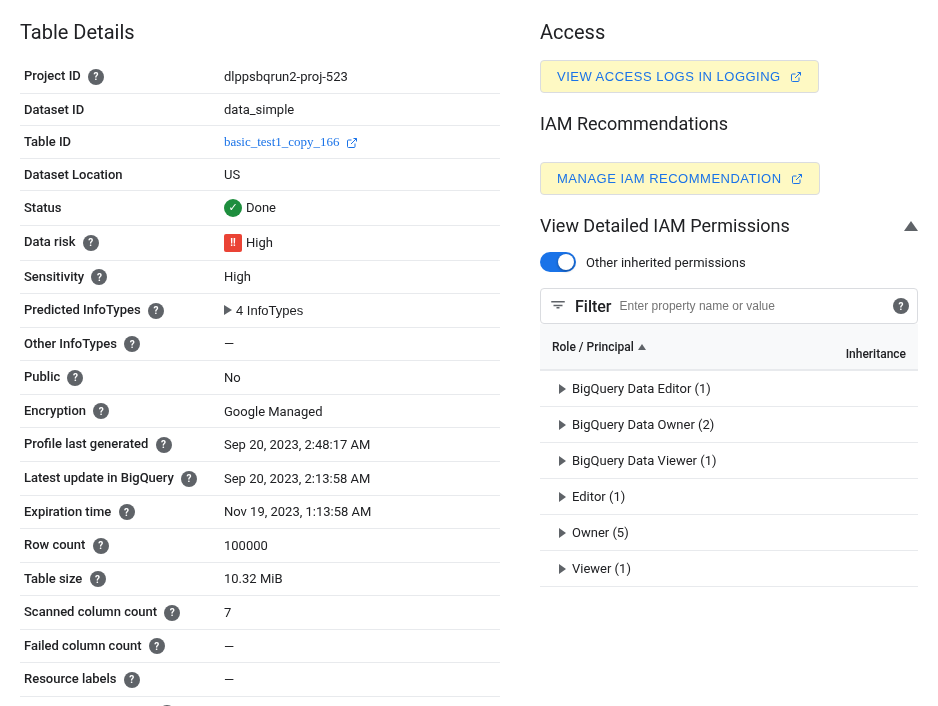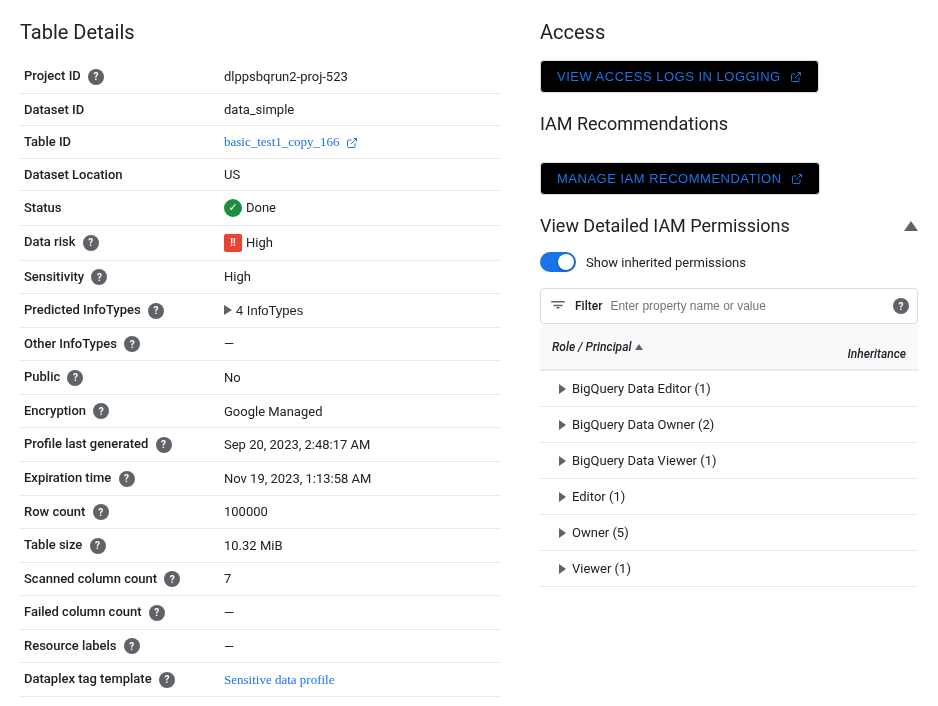--- a/index.html
+++ b/index.html
@@ -133,21 +133,21 @@
       color: #202124;
       margin-bottom: 28px;
     }
     .outline-btn {
       display: inline-flex;
       align-items: center;
       gap: 6px;
       padding: 8px 16px;
       border: 1px solid #dadce0;
       border-radius: 4px;
-      background: #000000;
+      background: #fef9c3;
       color: #1a73e8;
       font-size: 13px;
       font-weight: 500;
       cursor: pointer;
       letter-spacing: 0.5px;
       text-transform: uppercase;
     }
     .section-divider {
       margin: 20px 0;
     }
@@ -227,21 +227,20 @@
       border-left: 4px solid transparent;
       border-right: 4px solid transparent;
       border-bottom: 6px solid #5f6368;
     }
     .th-row {
       display: flex;
       align-items: center;
       background: #f8f9fa;
       border-bottom: 2px solid #e8eaed;
       padding: 8px 0;
-      font-style: italic;
     }
     .th-principal {
       display: flex;
       align-items: center;
       gap: 4px;
       flex: 1;
       padding: 0 12px;
       font-size: 12px;
       font-weight: 500;
       color: #202124;
@@ -334,20 +333,24 @@
             <td>Public <span class="help-icon">?</span></td>
             <td>No</td>
           </tr>
           <tr>
             <td>Encryption <span class="help-icon">?</span></td>
             <td>Google Managed</td>
           </tr>
           <tr>
             <td>Profile last generated <span class="help-icon">?</span></td>
             <td>Sep 20, 2023, 2:48:17 AM</td>
+          </tr>
+          <tr>
+            <td>Latest update in BigQuery <span class="help-icon">?</span></td>
+            <td>Sep 20, 2023, 2:13:58 AM</td>
           </tr>
           <tr>
             <td>Expiration time <span class="help-icon">?</span></td>
             <td>Nov 19, 2023, 1:13:58 AM</td>
           </tr>
           <tr>
             <td>Row count <span class="help-icon">?</span></td>
             <td>100000</td>
           </tr>
           <tr>
@@ -404,30 +407,30 @@
     <div class="view-detailed">
       <span>View Detailed IAM Permissions</span>
       <span class="chevron-up"></span>
     </div>
 
     <div class="toggle-row">
       <div class="toggle">
         <div class="toggle-track"></div>
         <div class="toggle-thumb"></div>
       </div>
-      <span>Show inherited permissions</span>
+      <span>Other inherited permissions</span>
     </div>
 
     <div class="filter-bar">
       <span class="filter-icon">
         <svg width="18" height="18" viewBox="0 0 24 24" fill="#5f6368">
             <path d="M10 18h4v-2h-4v2zm-7-10v2h18V8H3zm3 7h12v-2H6v2z"></path>
           </svg>
       </span>
-      <span style="font-size:12px;color:#202124;font-weight:500;">Filter</span>
+      <span style="font-size:16px;color:#202124;font-weight:500;">Filter</span>
       <input type="text" class="filter-input" placeholder="Enter property name or value" style="">
       <span>
         <span class="help-icon" style="background:#5f6368;">?</span>
       </span>
     </div>
 
     
     <div class="th-row">
       <div class="th-principal">
         <span>Role / Principal</span>

